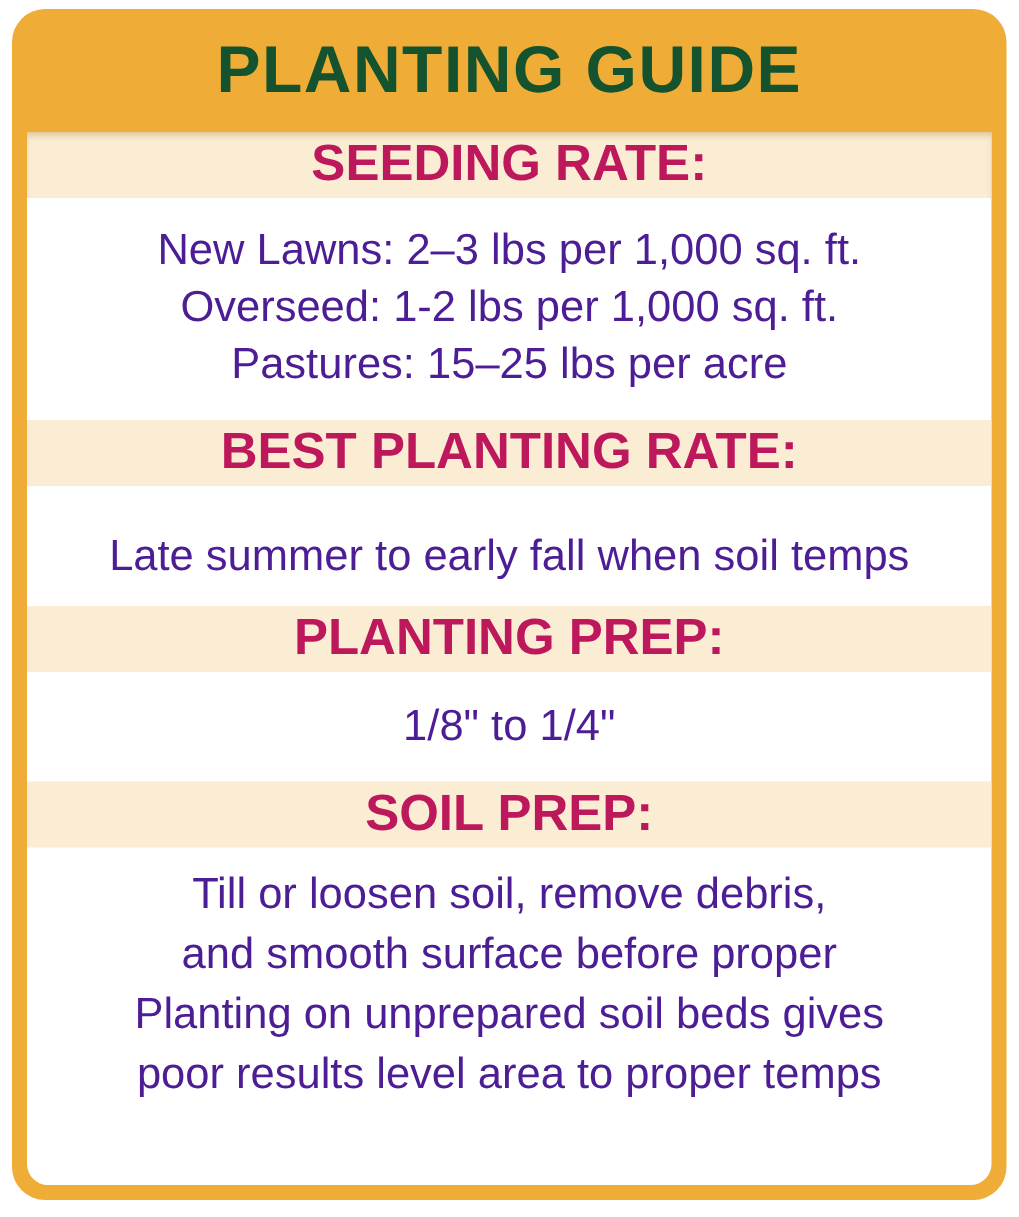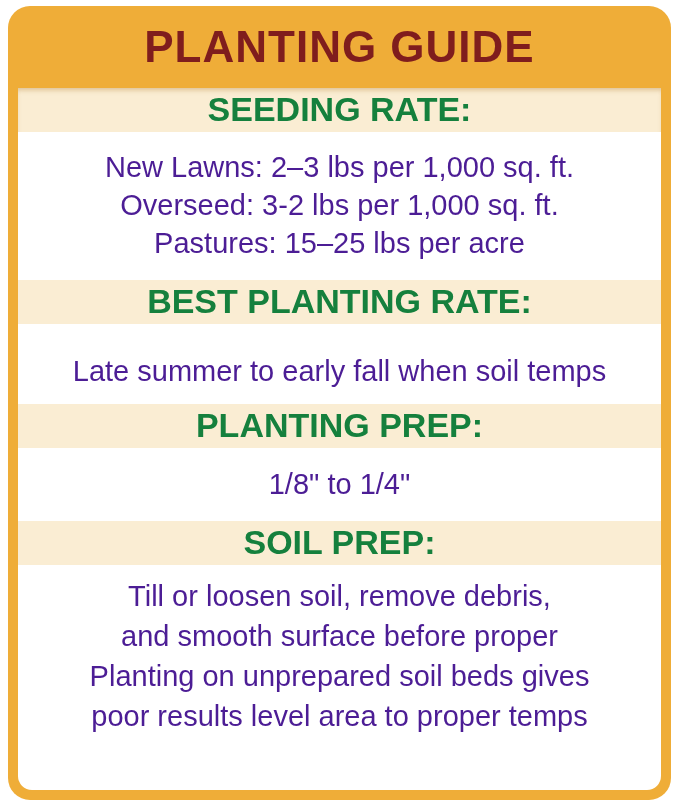--- a/index.html
+++ b/index.html
@@ -13,37 +13,37 @@
   .card {
     position: absolute;
     left: 8px; top: 6px;
     width: 663px; height: 794px;
     background: #EFAD38;
     border-radius: 22px;
   }
   .card-title {
     height: 82px;
     display: flex; align-items: center; justify-content: center;
-    color: #7f1d1d;
+    color: #14532d;
     font-size: 44px;
     font-weight: bold;
     letter-spacing: 1px;
   }
   .panel {
     position: absolute;
     left: 10px; right: 10px; top: 82px; bottom: 10px;
     background: #ffffff;
     border-radius: 0 0 14px 14px;
     overflow: hidden;
     display: flex;
     flex-direction: column;
   }
   .band {
     background: #FAEDD3;
-    color: #15803d;
+    color: #be185d;
     font-weight: bold;
     font-size: 34px;
     line-height: 36px;
     text-align: center;
     padding: 3px 0 5px 0;
     flex: 0 0 auto;
   }
   .band-first {
     box-shadow: inset 0 4px 5px -2px rgba(170, 110, 20, 0.35);
   }
@@ -65,21 +65,21 @@
 <div class="page">
   <div class="card">
 
     <div class="card-title">PLANTING GUIDE</div>
 
     <div class="panel">
 
       <div class="band band-first">SEEDING RATE:</div>
       <div class="content content-seeding">
         <div class="line">New Lawns: 2–3 lbs per 1,000 sq. ft.</div>
-        <div class="line">Overseed: 3-2 lbs per 1,000 sq. ft.</div>
+        <div class="line">Overseed: 1-2 lbs per 1,000 sq. ft.</div>
         <div class="line">Pastures: 15–25 lbs per acre</div>
       </div>
 
       <div class="band">BEST PLANTING RATE:</div>
       <div class="content content-time">
         <div class="line">Late summer to early fall when soil temps</div>
       </div>
 
       <div class="band">PLANTING PREP:</div>
       <div class="content content-depth">

